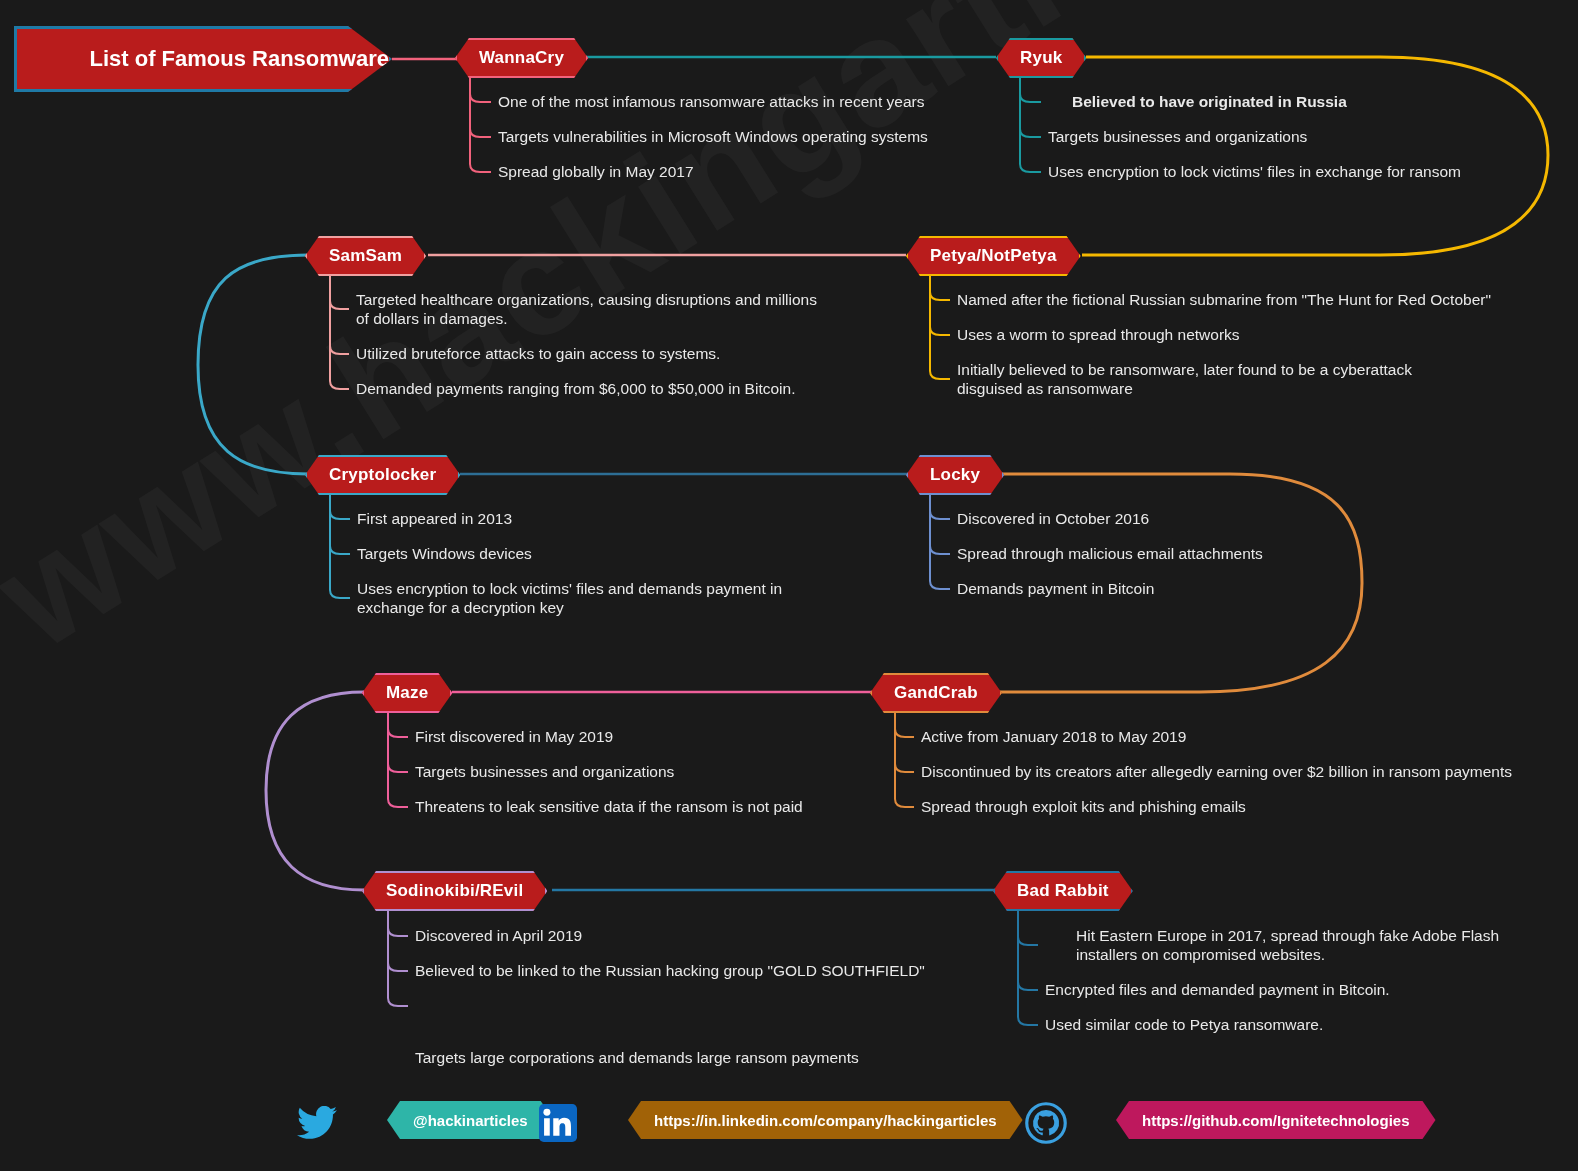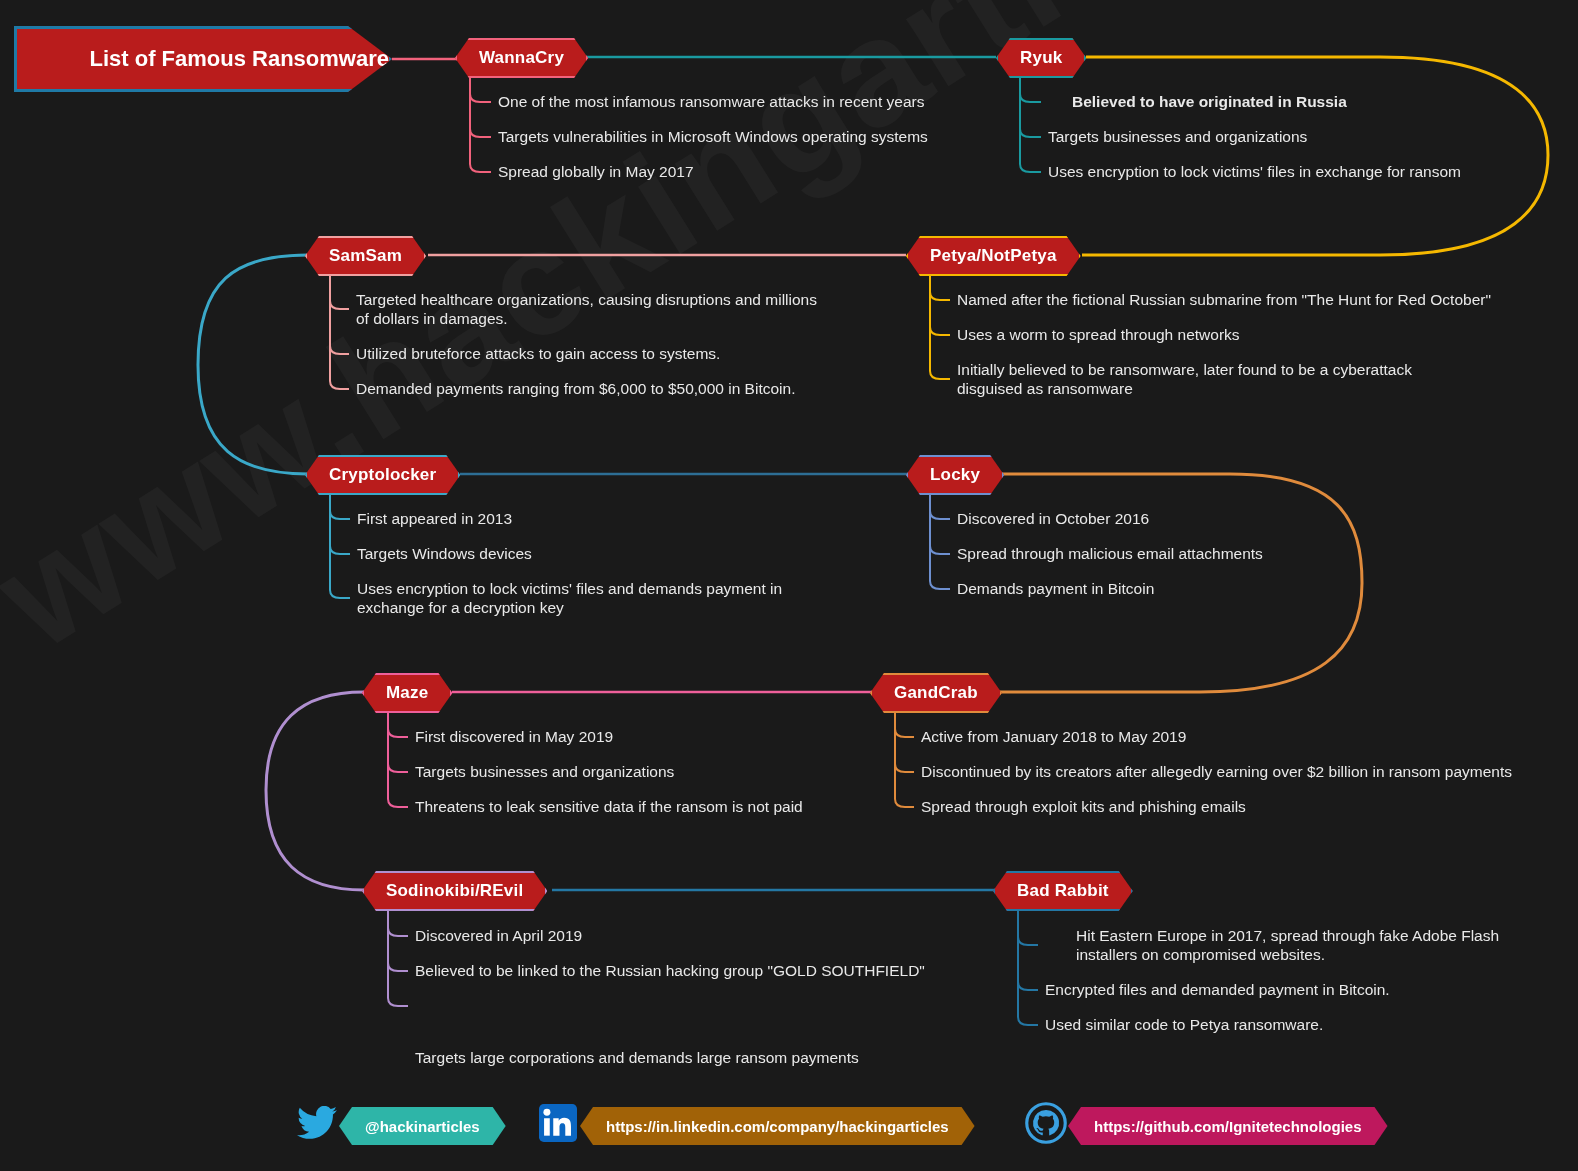--- a/index.html
+++ b/index.html
@@ -66,21 +66,21 @@
     color:#e9e9e9;
     font-family:"Liberation Sans", sans-serif;
     font-weight:400;
     font-size:15.5px;
     line-height:19px;
     white-space:pre-line;
   }
 
   
   .footer{ position:absolute; left:0; top:1093px; width:1578px; height:58px; }
-  .fitem{ position:absolute; display:flex; align-items:flex-end; }
+  .fitem{ position:absolute; display:flex; align-items:flex-start;gap:48px; }
   .chip{
     height:38px; display:flex; align-items:center;
     padding:0 26px;
     color:#ffffff;
     font-family:"Liberation Sans", sans-serif;
     font-weight:700; font-size:15px;
     white-space:nowrap;
     clip-path: polygon(13px 0, calc(100% - 13px) 0, 100% 50%, calc(100% - 13px) 100%, 13px 100%, 0 50%);
   }
   .ficon{ width:44px; height:44px; display:flex; align-items:center; justify-content:center; }

